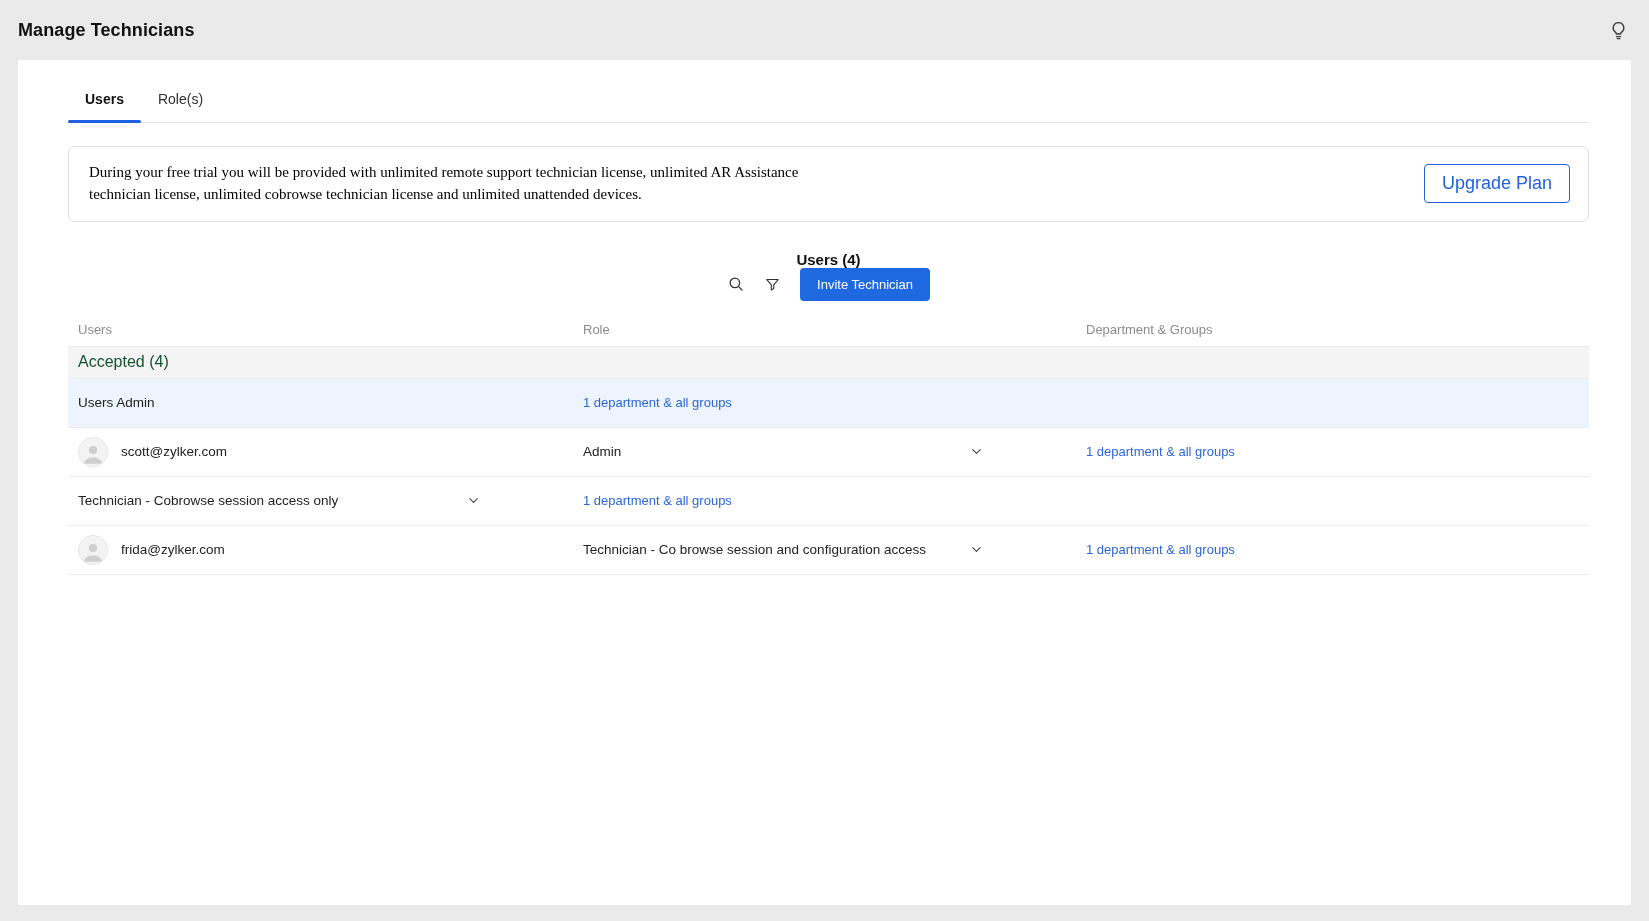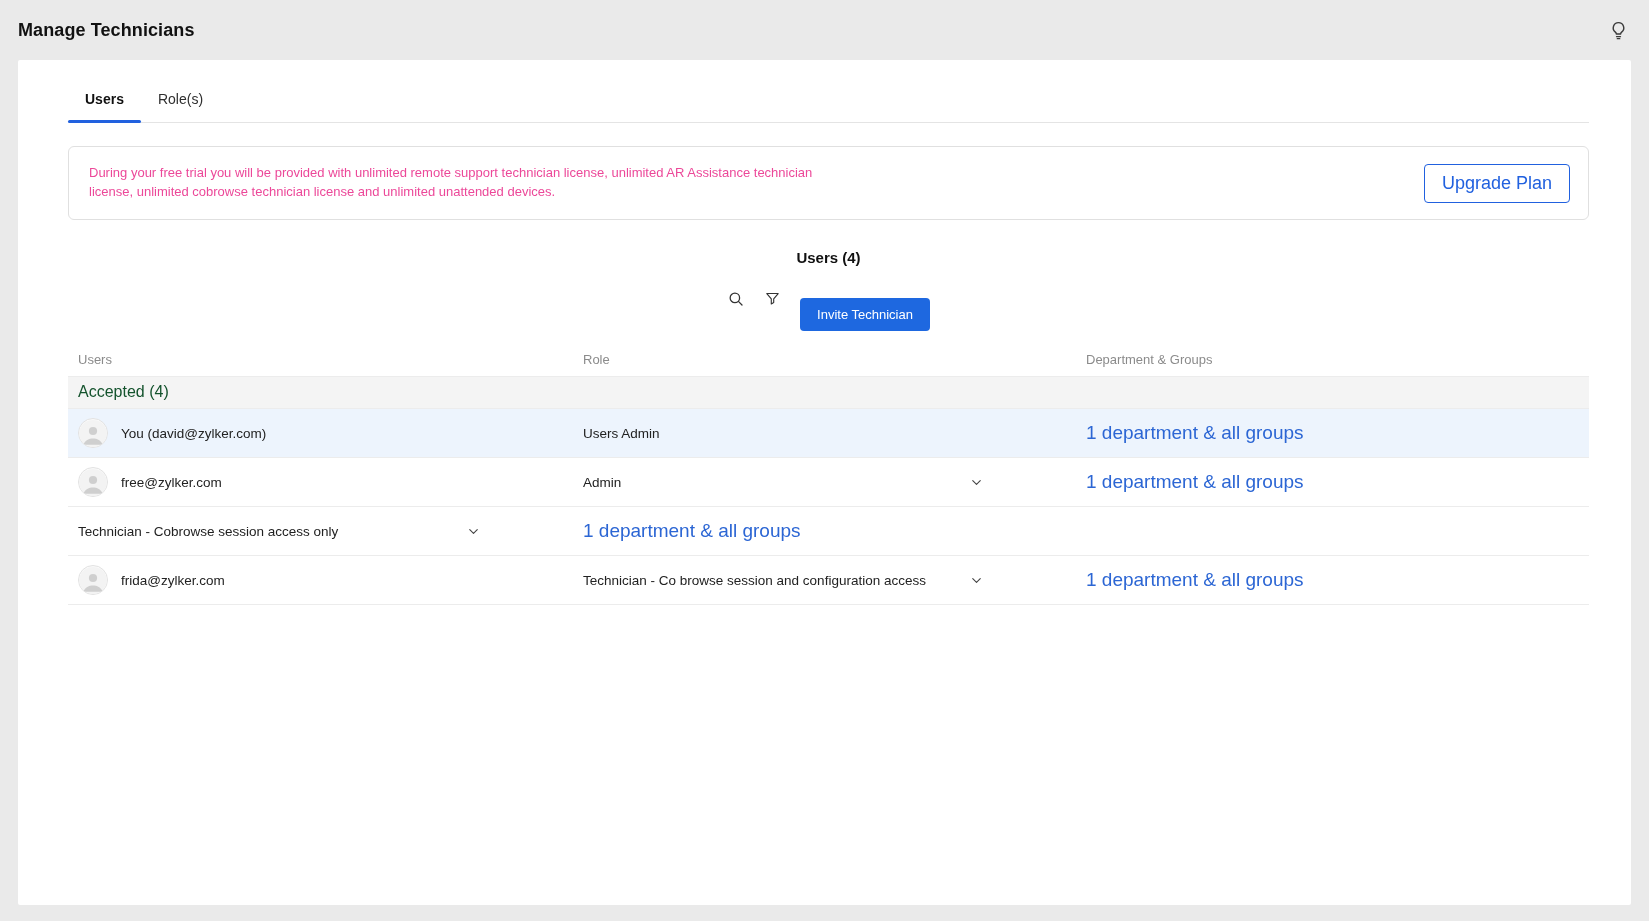--- a/index.html
+++ b/index.html
@@ -74,24 +74,25 @@
     border: 1px solid #e0e0e0;
     border-radius: 6px;
     padding: 15px 18px 15px 20px;
     display: flex;
     align-items: center;
     justify-content: space-between;
     gap: 24px;
     min-height: 74px;
   }
   .banner p {
-    font-size: 13px;
+    font-size: 15px;
     line-height: 1.45;
-    color: #ec4899;
+    color: #000000;
     max-width: 745px;
+    font-family: Liberation Serif, serif;
   }
   .btn-outline {
     background: #fff;
     border: 1px solid #2161df;
     color: #2161df;
     font-size: 18px;
     font-family: inherit;
     padding: 8px 17px;
     border-radius: 4px;
     cursor: pointer;
@@ -111,21 +112,20 @@
   .btn-primary {
     background: #1e68e0;
     color: #fff;
     border: none;
     font-size: 13px;
     font-family: inherit;
     padding: 9px 17px;
     border-radius: 4px;
     cursor: pointer;
     white-space: nowrap;
-    margin-top: 32px;
   }
 
   
   .table { margin-top: 13px; }
   .thead {
     display: grid;
     grid-template-columns: 505px 503px 1fr;
     color: #8b8b8b;
     font-size: 13px;
     padding: 8px 0 9px 0;
@@ -164,21 +164,21 @@
     align-items: center;
     justify-content: space-between;
     padding-left: 10px;
     padding-right: 92px;
   }
   .dept-cell { padding-left: 10px; }
   .dept-cell a {
     color: #2c66d4;
     text-decoration: none;
     cursor: pointer;
-    font-size: 19px;
+    font-size: 13px;
   }
   .chevron { display: inline-flex; cursor: pointer; }
 </style>
 </head>
 <body>
 
 <header class="app-header">
   <h1>Manage Technicians</h1>
   <button class="icon-btn" title="">
     <svg width="21" height="21" viewBox="0 0 24 24" fill="none" stroke="#3a3a3a" stroke-width="1.6" stroke-linecap="round" stroke-linejoin="round">
@@ -223,48 +223,38 @@
 
     <div class="thead">
       <div>Users</div>
       <div>Role</div>
       <div>Department &amp; Groups</div>
     </div>
 
     <div class="group-row">Accepted (4)</div>
 
     <div class="row highlight">
-      <div class="user-cell">
-        <span class="avatar">
-          <svg width="30" height="30" viewBox="0 0 30 30">
-            <circle cx="15" cy="15" r="15" fill="#f3f3f3"></circle>
-            <circle cx="15" cy="11.8" r="4.4" fill="#cfcfcf"></circle>
-            <path d="M4.5 26.5c1.9-5 6.4-6.8 10.5-6.8s8.6 1.8 10.5 6.8" fill="#cfcfcf"></path>
-          </svg>
-        </span>
-        <span>You (david@zylker.com)</span>
-      </div>
       <div class="role-cell">
         <span>Users Admin</span>
       </div>
       <div class="dept-cell">
         <a>1 department &amp; all groups</a>
       </div>
     </div>
 
     <div class="row">
       <div class="user-cell">
         <span class="avatar">
           <svg width="30" height="30" viewBox="0 0 30 30">
             <circle cx="15" cy="15" r="15" fill="#f3f3f3"></circle>
             <circle cx="15" cy="11.8" r="4.4" fill="#cfcfcf"></circle>
             <path d="M4.5 26.5c1.9-5 6.4-6.8 10.5-6.8s8.6 1.8 10.5 6.8" fill="#cfcfcf"></path>
           </svg>
         </span>
-        <span>free@zylker.com</span>
+        <span>scott@zylker.com</span>
       </div>
       <div class="role-cell">
         <span>Admin</span>
         <span class="chevron">
           <svg width="15" height="15" viewBox="0 0 24 24" fill="none" stroke="#444" stroke-width="1.8" stroke-linecap="round" stroke-linejoin="round">
             <polyline points="6 9 12 15 18 9"></polyline>
           </svg>
         </span>
       </div>
       <div class="dept-cell">

